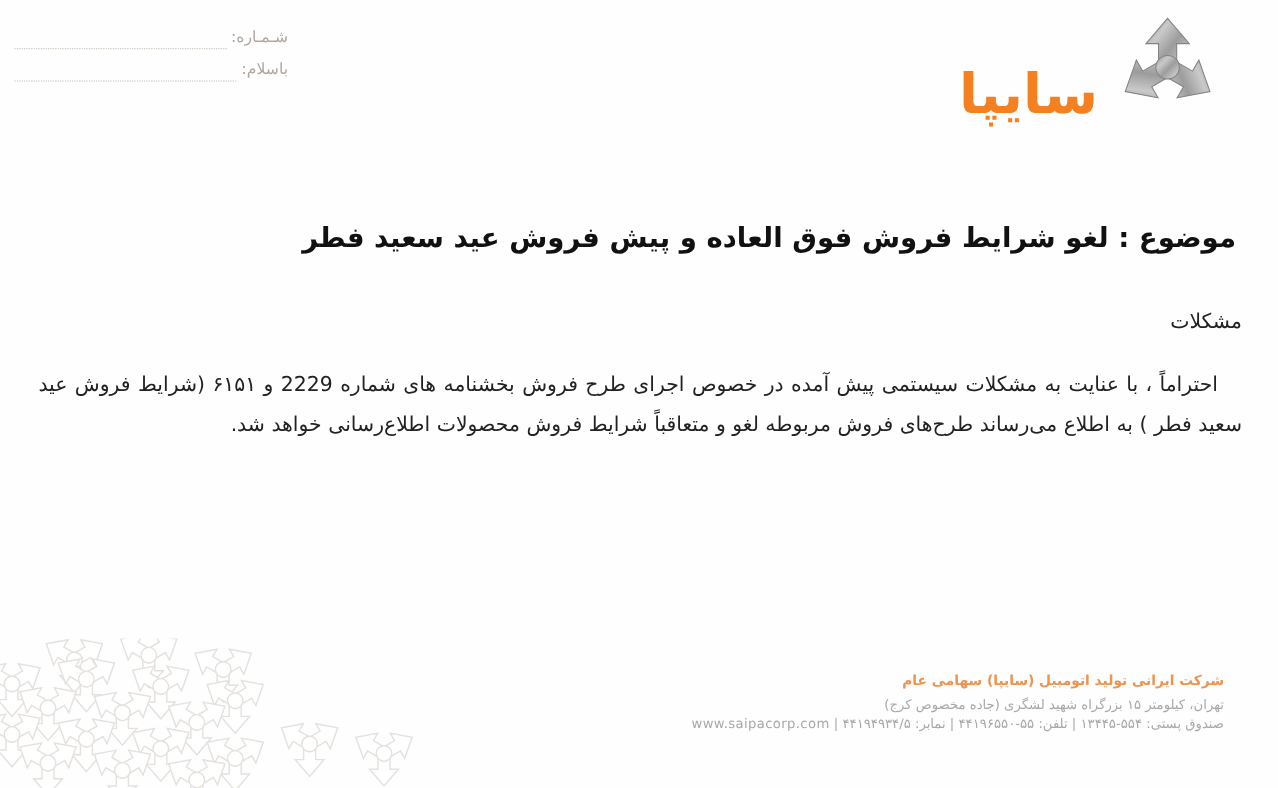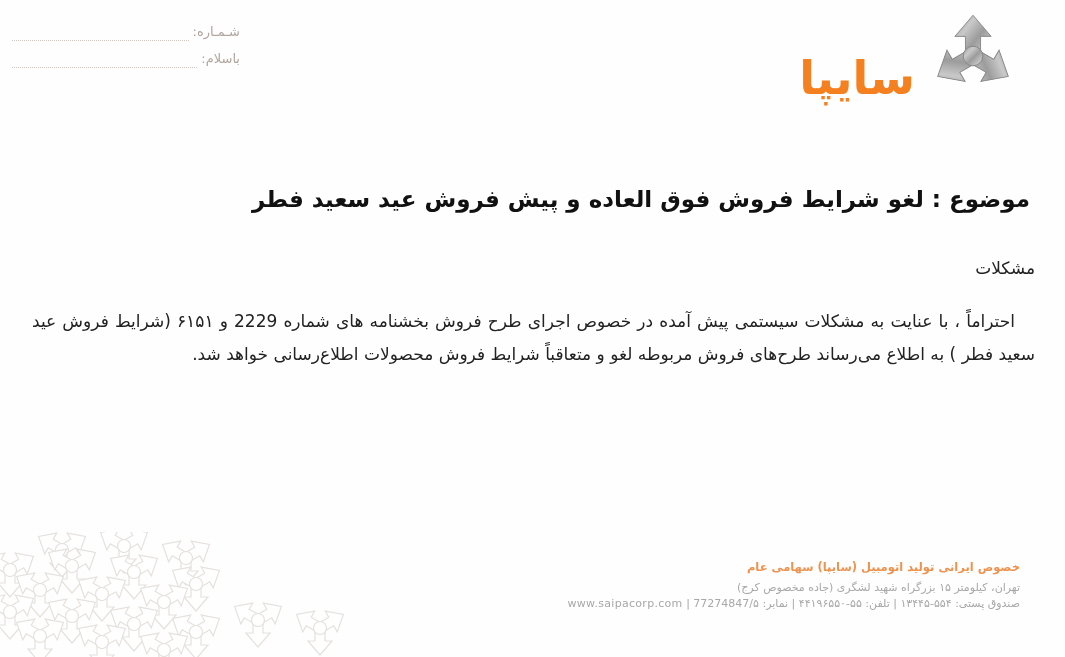--- a/index.html
+++ b/index.html
@@ -96,23 +96,23 @@
     <use href="#saipa-star"></use>
   </g>
 </svg>
 
 <div class="abs subject">موضوع : لغو شرایط فروش فوق العاده و پیش فروش عید سعید فطر</div>
 
 <div class="abs salutation">مشکلات</div>
 
 <p class="abs body-par"><span>احتراماً ، با عنایت به مشکلات سیستمی پیش آمده در خصوص اجرای طرح فروش بخشنامه های شماره 2229 و ۶۱۵۱  (شرایط</span> <span>فروش عید سعید فطر ) به اطلاع می‌رساند طرح‌های فروش مربوطه لغو و متعاقباً شرایط فروش محصولات اطلاع‌رسانی خواهد شد.</span></p>
 
-<div class="abs footer-company">خصوص ایرانی تولید اتومبیل (سایپا) سهامی عام</div>
+<div class="abs footer-company">شرکت ایرانی تولید اتومبیل (سایپا) سهامی عام</div>
 <div class="abs footer-address">تهران، کیلومتر ۱۵ بزرگراه شهید لشگری (جاده مخصوص کرج)</div>
-<div class="abs footer-contact">صندوق پستی: ۵۵۴-۱۳۴۴۵ | تلفن: ۵۵-۴۴۱۹۶۵۵۰ | نمابر: 77274847/۵ | www.saipacorp.com</div>
+<div class="abs footer-contact">صندوق پستی: ۵۵۴-۱۳۴۴۵ | تلفن: ۵۵-۴۴۱۹۶۵۵۰ | نمابر: ۴۴۱۹۴۹۳۴/۵ | www.saipacorp.com</div>
 
 <svg class="abs watermark" width="360" height="125" viewBox="0 0 360 125">
   <g fill="#ffffff" stroke="#e5e1dd" stroke-width="1.2">
     <use href="#saipa-star" transform="translate(62,18)"></use>
     <use href="#saipa-star" transform="translate(124,14)"></use>
     <use href="#saipa-star" transform="translate(186,26)"></use>
     <use href="#saipa-star" transform="translate(10,38)"></use>
     <use href="#saipa-star" transform="translate(72,34)"></use>
     <use href="#saipa-star" transform="translate(134,40)"></use>
     <use href="#saipa-star" transform="translate(196,52)"></use>

